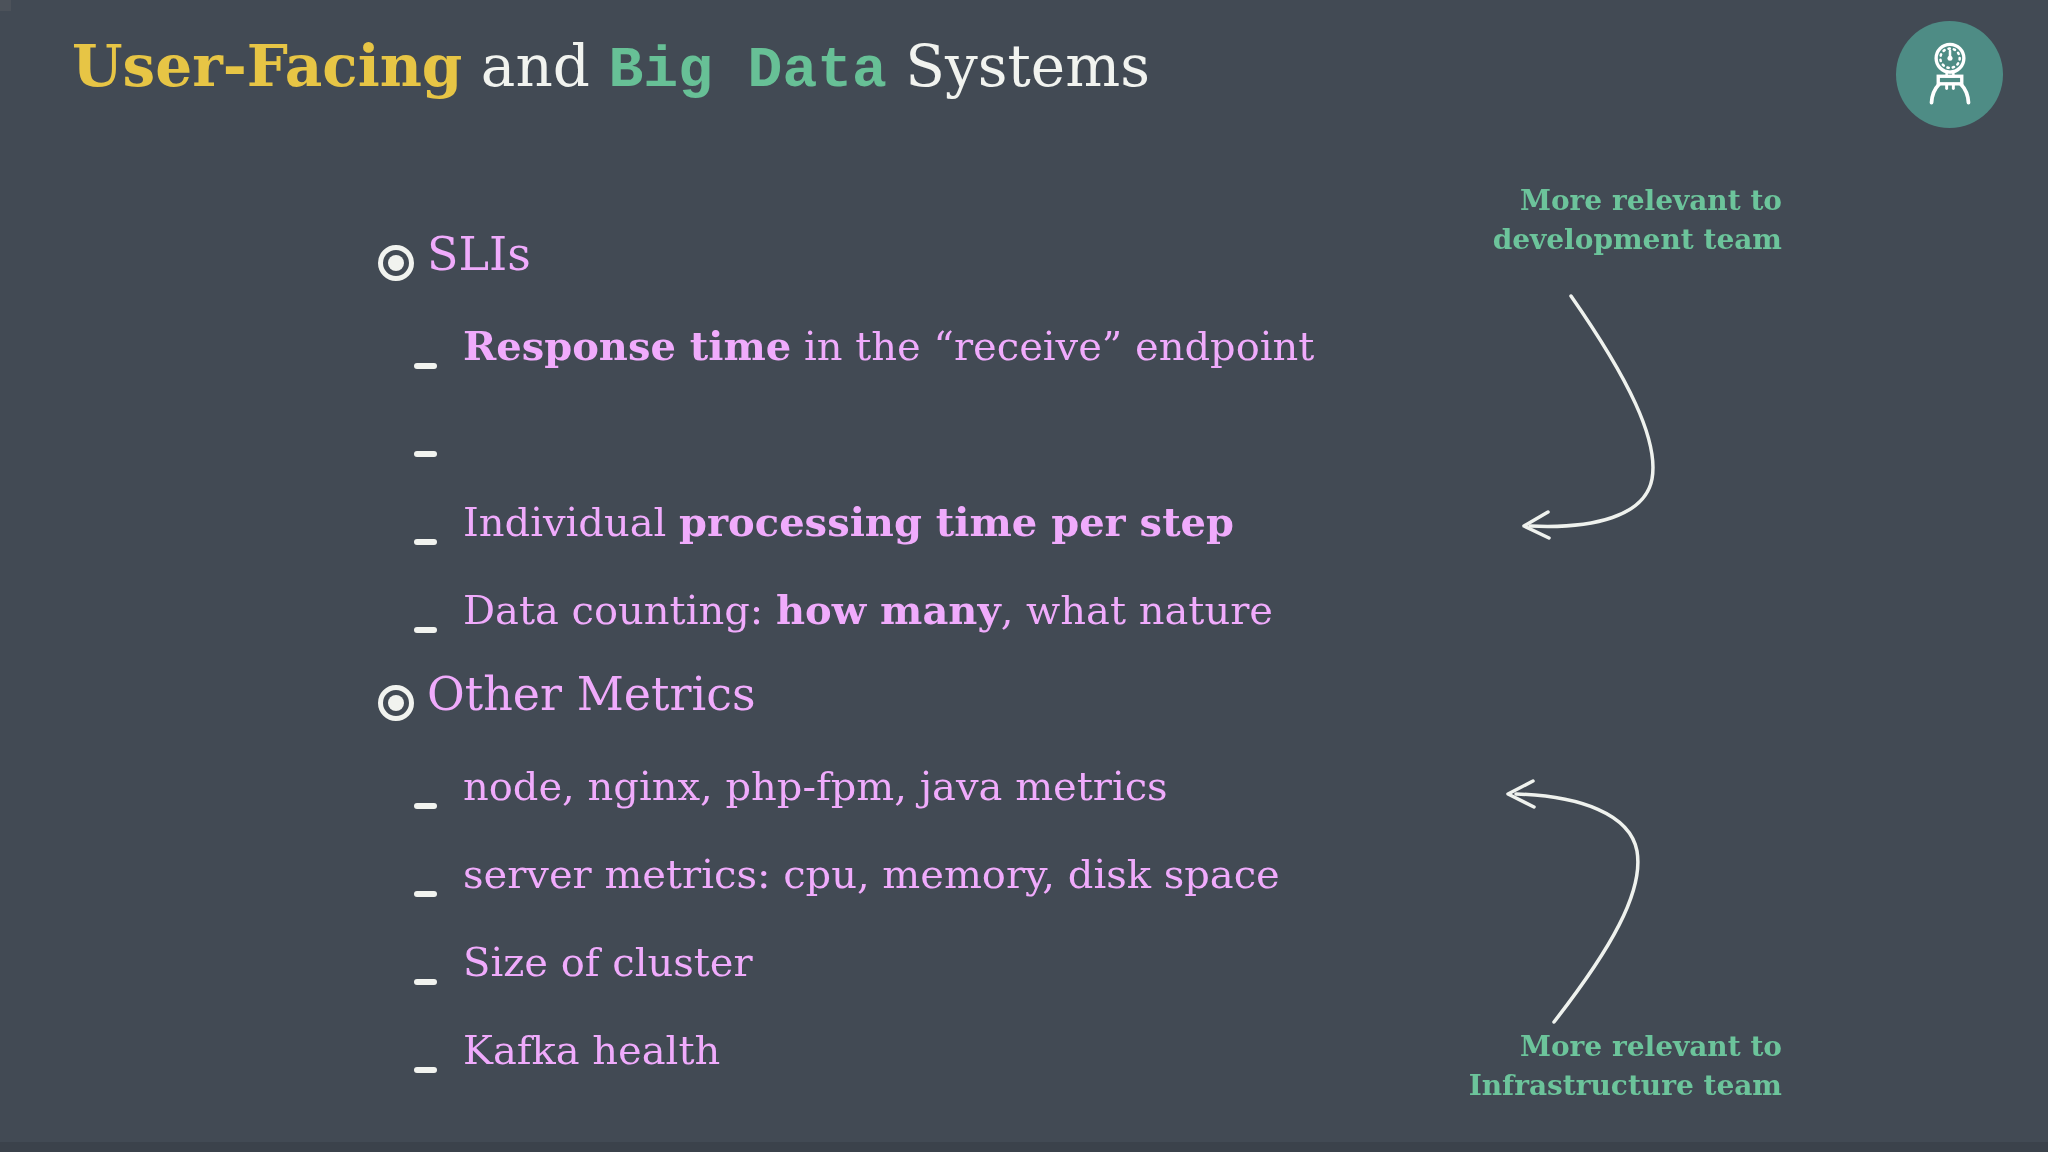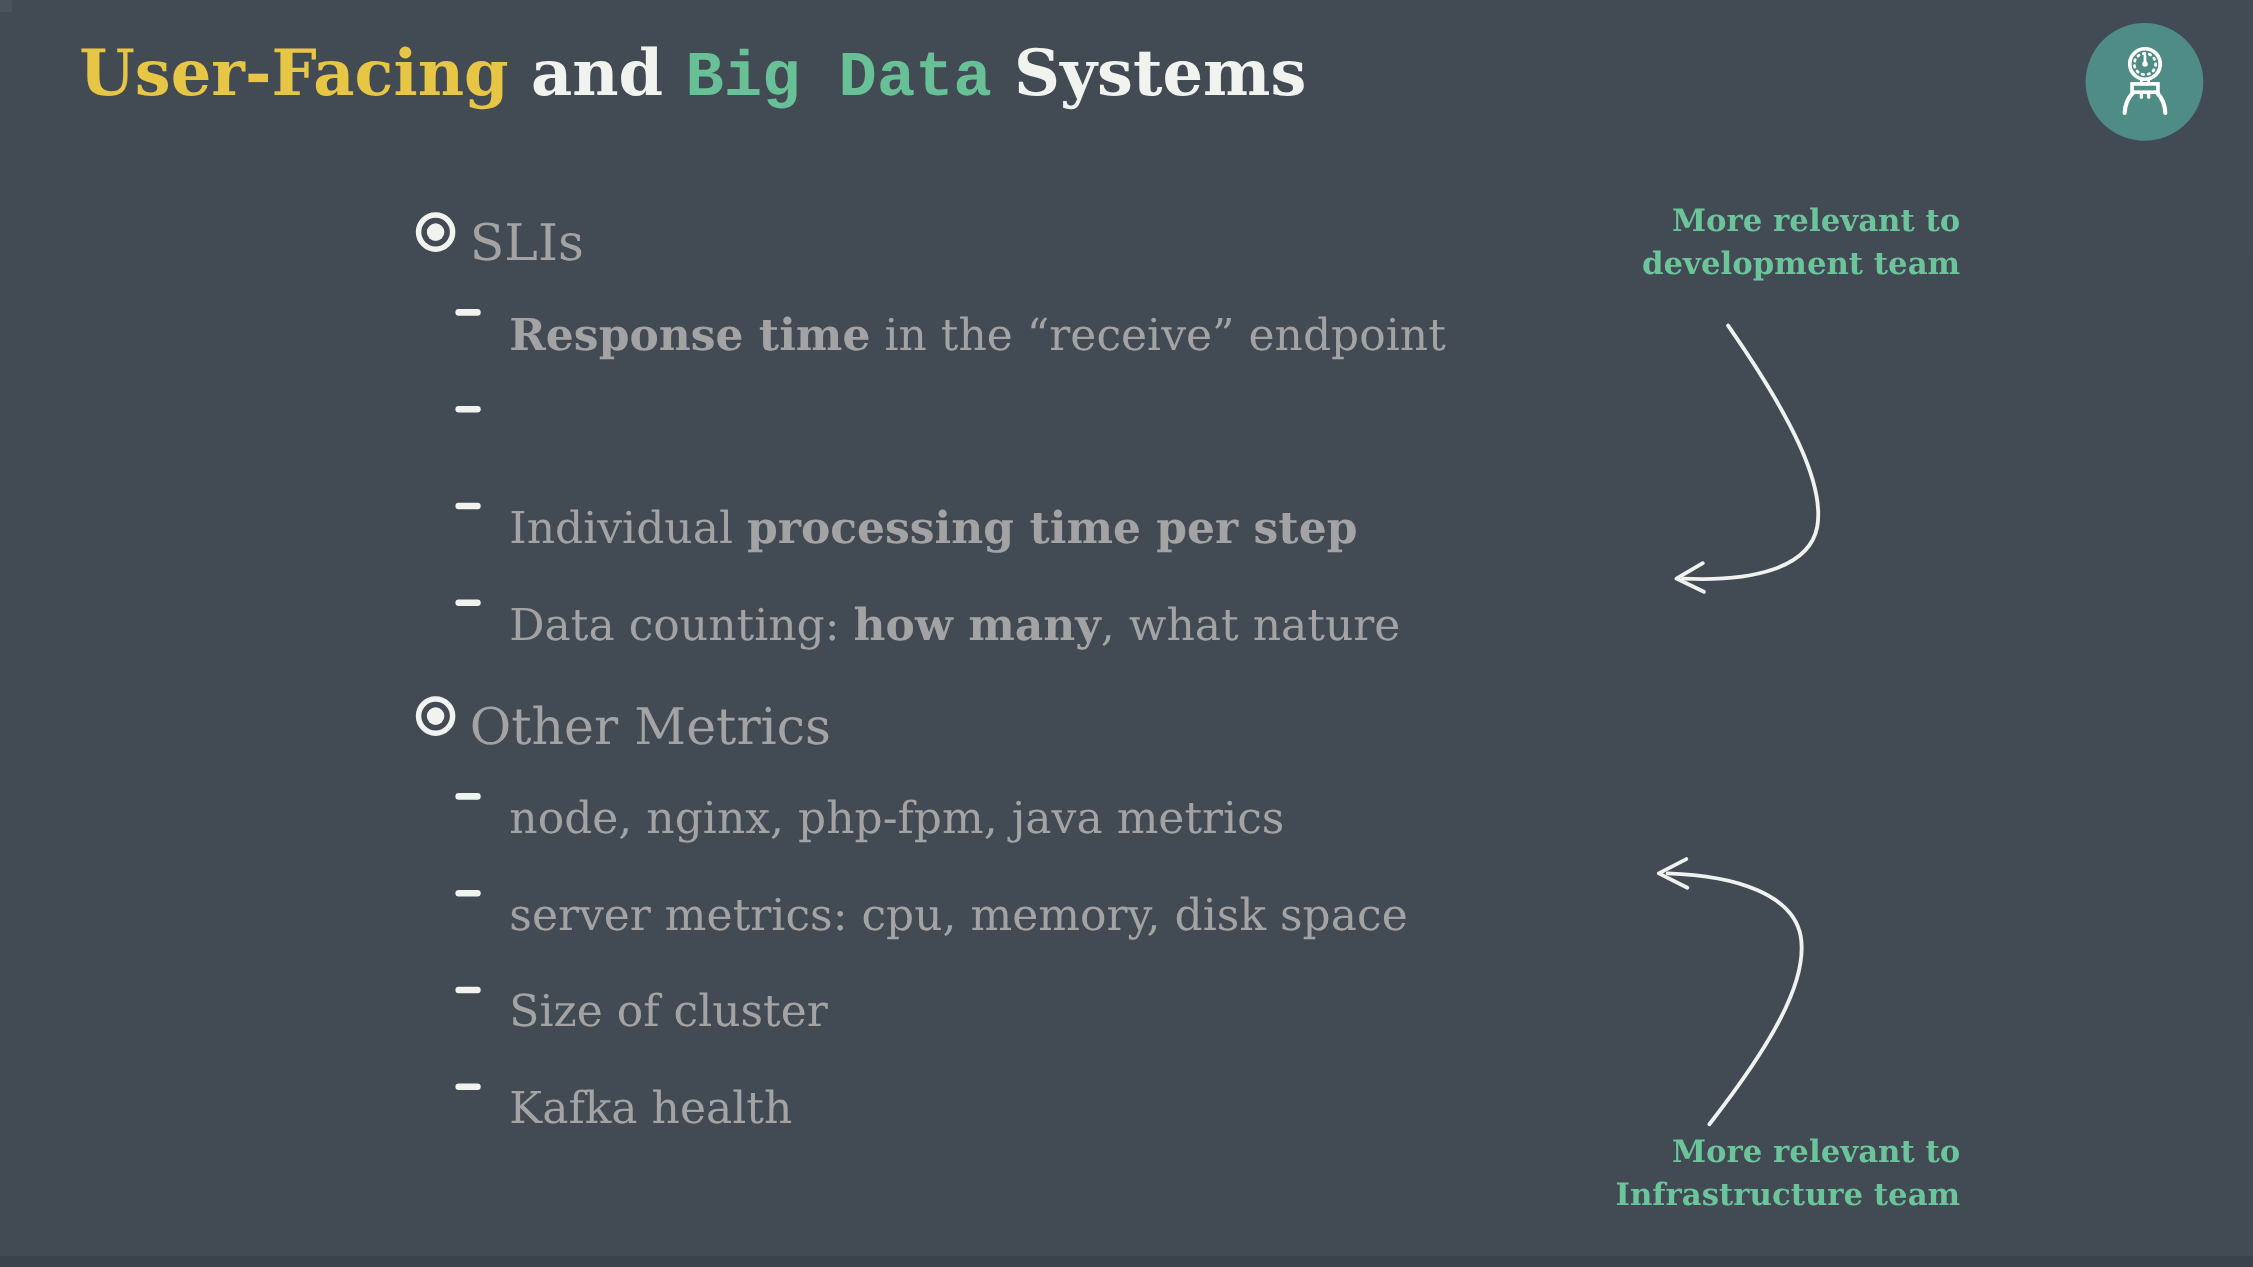--- a/index.html
+++ b/index.html
@@ -14,36 +14,36 @@
   
   .bottom-edge{position:absolute;left:0;bottom:0;width:100%;height:10px;background:rgba(0,0,0,0.10);}
 
   
   .title{
     position:absolute;left:48px;top:33px;
     font-size:58px;line-height:1.15;white-space:nowrap;
   }
   .seg-yellow{color:#E7C545;font-weight:700;margin-left:24px;}
   .seg-green{color:#67C096;font-weight:700;font-family:Liberation Mono, monospace;}
-  .seg-white{color:#F1F3EF;font-weight:700;}
+  .seg-white{color:#F1F3EF;font-weight:400;}
 
   
   .logo{
     position:absolute;left:1896px;top:21px;width:107px;height:107px;
     border-radius:50%;background:#4E8C85;
     display:flex;align-items:center;justify-content:center;
   }
   .logo svg{width:84px;height:84px;display:block;}
 
   
   .list{
     position:absolute;left:378px;top:193px;width:1100px;
     display:flex;flex-direction:column;
   }
-  .row{height:88px;display:flex;align-items:flex-start;color:#a3a3a3;}
+  .row{height:88px;display:flex;align-items:flex-end;color:#f0abfc;}
   .section-row{font-size:46px;}
   .target-bullet{
     width:26px;height:26px;border:5px solid #F1F3EF;border-radius:50%;
     margin-right:13px;display:flex;align-items:center;justify-content:center;
     flex:0 0 auto;
   }
   .target-bullet::after{content:"";width:16px;height:16px;border-radius:50%;background:#F1F3EF;}
   .item-row{font-size:40px;padding-left:36px;}
   .dash-bullet{
     width:23px;height:6px;border-radius:3px;background:#F1F3EF;

